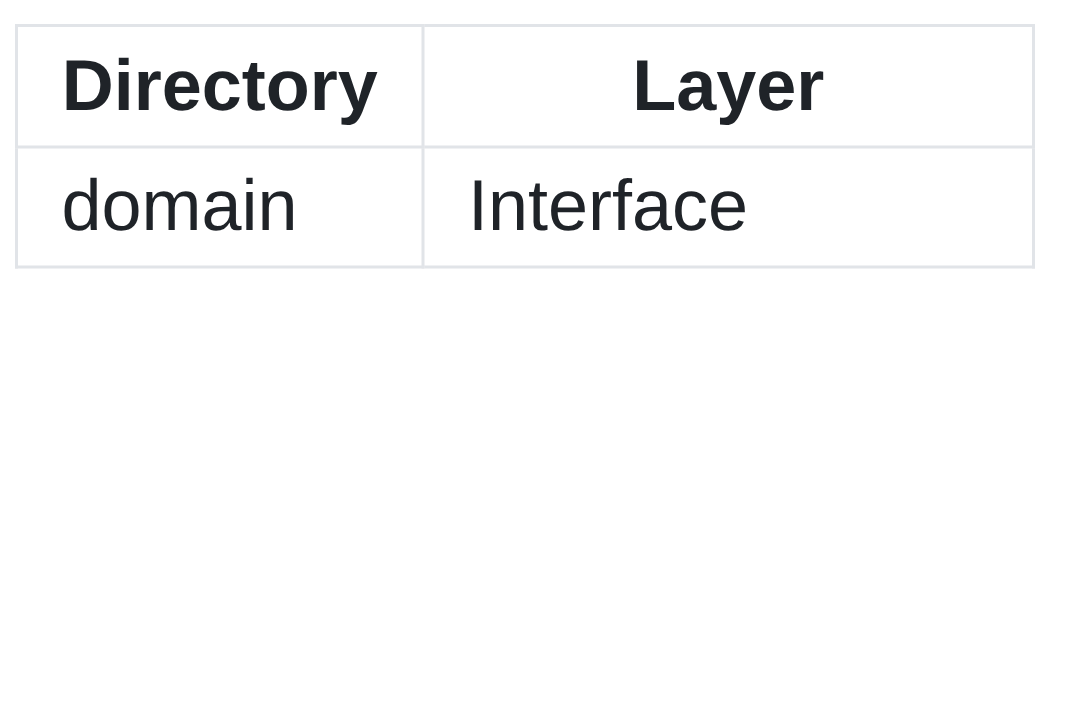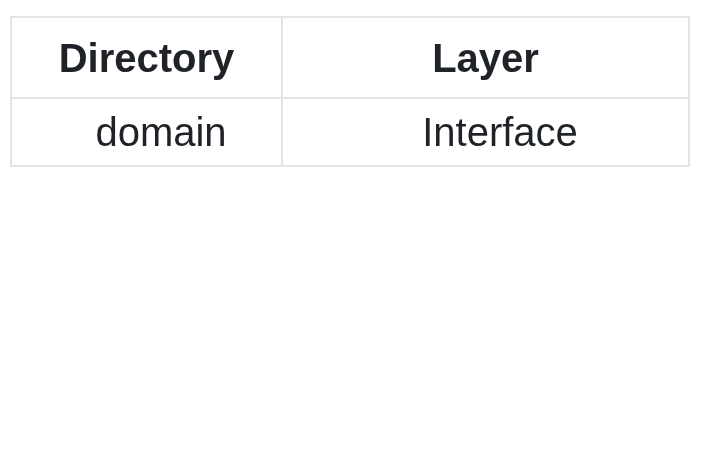--- a/index.html
+++ b/index.html
@@ -17,42 +17,42 @@
     background: var(--background, #ffffff);
     overflow: hidden;
   }
   table.dir-layer {
     position: absolute;
     left: 10px;
     top: 16px;
     width: 678px;
     border-collapse: collapse;
     table-layout: fixed;
-    font-size: 40px;
+    font-size: 48px;
     line-height: 1;
   }
   table.dir-layer col.col-directory { width: 271px; }
   table.dir-layer col.col-layer { width: 407px; }
   table.dir-layer th,
   table.dir-layer td {
     border: 2px solid var(--border, #e1e4e8);
     vertical-align: middle;
     overflow: hidden;
     white-space: nowrap;
   }
   table.dir-layer th {
     height: 81px;
     font-weight: bold;
     text-align: center;
     padding: 0;
     background: var(--background, #ffffff);
   }
   table.dir-layer td {
-    height: 68px;
-    text-align: center;
+    height: 80px;
+    text-align: left;
     padding: 0 0 0 29px;
     background: var(--background, #ffffff);
   }
   table.dir-layer tbody tr:nth-child(even) td {
     background: var(--row-alt-background, #f6f8fa);
   }
 </style>
 </head>
 <body>
 

